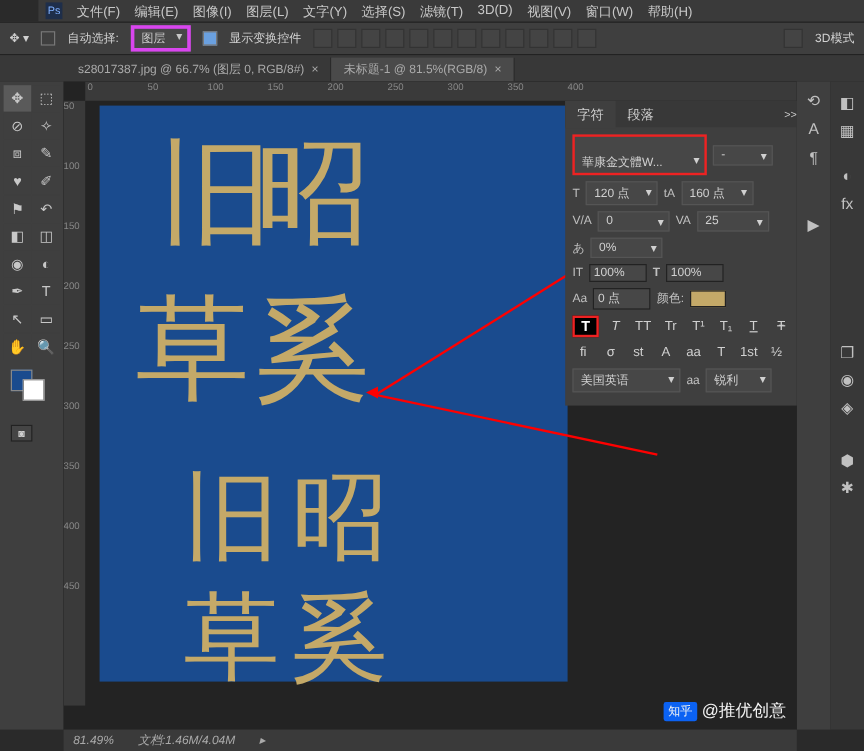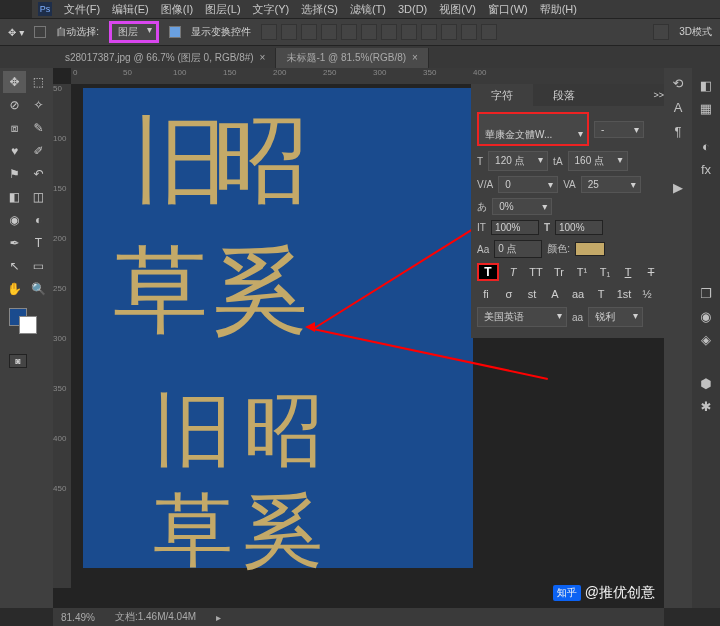--- a/index.html
+++ b/index.html
@@ -38,38 +38,38 @@
   .g5 { position:absolute; left:70px; top:290px; font-size:80px; }
   .g6 { position:absolute; left:160px; top:290px; font-size:80px; }
   .g7 { position:absolute; left:70px; top:390px; font-size:80px; }
   .g8 { position:absolute; left:160px; top:390px; font-size:80px; }
   .line { position:absolute; background:red; height:2px; transform-origin:left center; }
   .l1 { left:260px; top:260px; width:215px; transform:rotate(-32deg); }
   .l2 { left:260px; top:260px; width:240px; transform:rotate(12deg); }
   .arrow1 { position:absolute; left:252px; top:254px; width:0; height:0; border-right:10px solid red; border-top:5px solid transparent; border-bottom:5px solid transparent; }
   .panels { position:absolute; left:418px; top:16px; width:210px; background:#3f3f3f; }
   .panel-tabs { display:flex; height:22px; background:#383838; font-size:11px; align-items:center; }
-  .ptab { padding:4px 20px; }
+  .ptab { padding:4px 10px; }
   .ptab.active { background:#3f3f3f; }
   .p-menu { margin-left:auto; padding:0 6px; font-size:9px; }
   .panel-body { padding:6px; }
   .prow { display:flex; align-items:center; gap:5px; margin-bottom:5px; }
   .font-sel { background:#474747; border:2px solid #ee2222; padding:14px 18px 2px 6px; font-size:10px; width:112px; position:relative; }
   .font-sel::after { content:"▾"; position:absolute; right:4px; }
   .sel2 { background:#474747; border:1px solid #555; padding:2px 18px 2px 6px; font-size:10px; position:relative; }
   .sel2::after { content:"▾"; position:absolute; right:4px; }
   .num-in { background:#474747; border:1px solid #222; width:48px; padding:1px 3px; font-size:10px; }
   .lab { font-size:10px; color:#c0c0c0; }
   .faux-bold { width:22px; height:18px; border:2px solid #ee2222; background:#000; color:#fff; display:flex; align-items:center; justify-content:center; font-weight:bold; font-size:12px; }
   .type-btn { width:18px; height:16px; display:flex; align-items:center; justify-content:center; font-size:11px; }
   .clr-swatch { width:30px; height:14px; background:#c4a968; border:1px solid #222; }
   .collapsed { width:28px; background:#3f3f3f; display:flex; flex-direction:column; align-items:center; gap:2px; padding-top:4px; }
   .cicon { width:22px; height:22px; display:flex; align-items:center; justify-content:center; color:#c0c0c0; font-size:13px; border:1px solid transparent; }
   .right-col { width:28px; background:#383838; display:flex; flex-direction:column; align-items:center; gap:1px; padding-top:6px; }
-  .status { position:absolute; bottom:0; left:53px; right:56px; height:18px; background:#3a3a3a; display:flex; align-items:center; font-size:10px; padding:4px 8px; gap:20px; color:#aaa; }
+  .status { position:absolute; bottom:0; left:53px; right:56px; height:18px; background:#3a3a3a; display:flex; align-items:center; font-size:10px; padding:4px 8px; gap:20px; color:#aaa;font-style:italic; }
   .watermark { position:absolute; right:65px; bottom:24px; color:#fff; font-size:14px; display:flex; align-items:center; gap:4px; opacity:.95; }
   .zhihu { background:#0a66ff; color:#fff; font-size:10px; padding:1px 4px; border-radius:2px; }
 </style>
 </head>
 <body>
 
 <div class="menubar">
   <div class="ps">Ps</div>
   <span>文件(F)</span>
   <span>编辑(E)</span>

